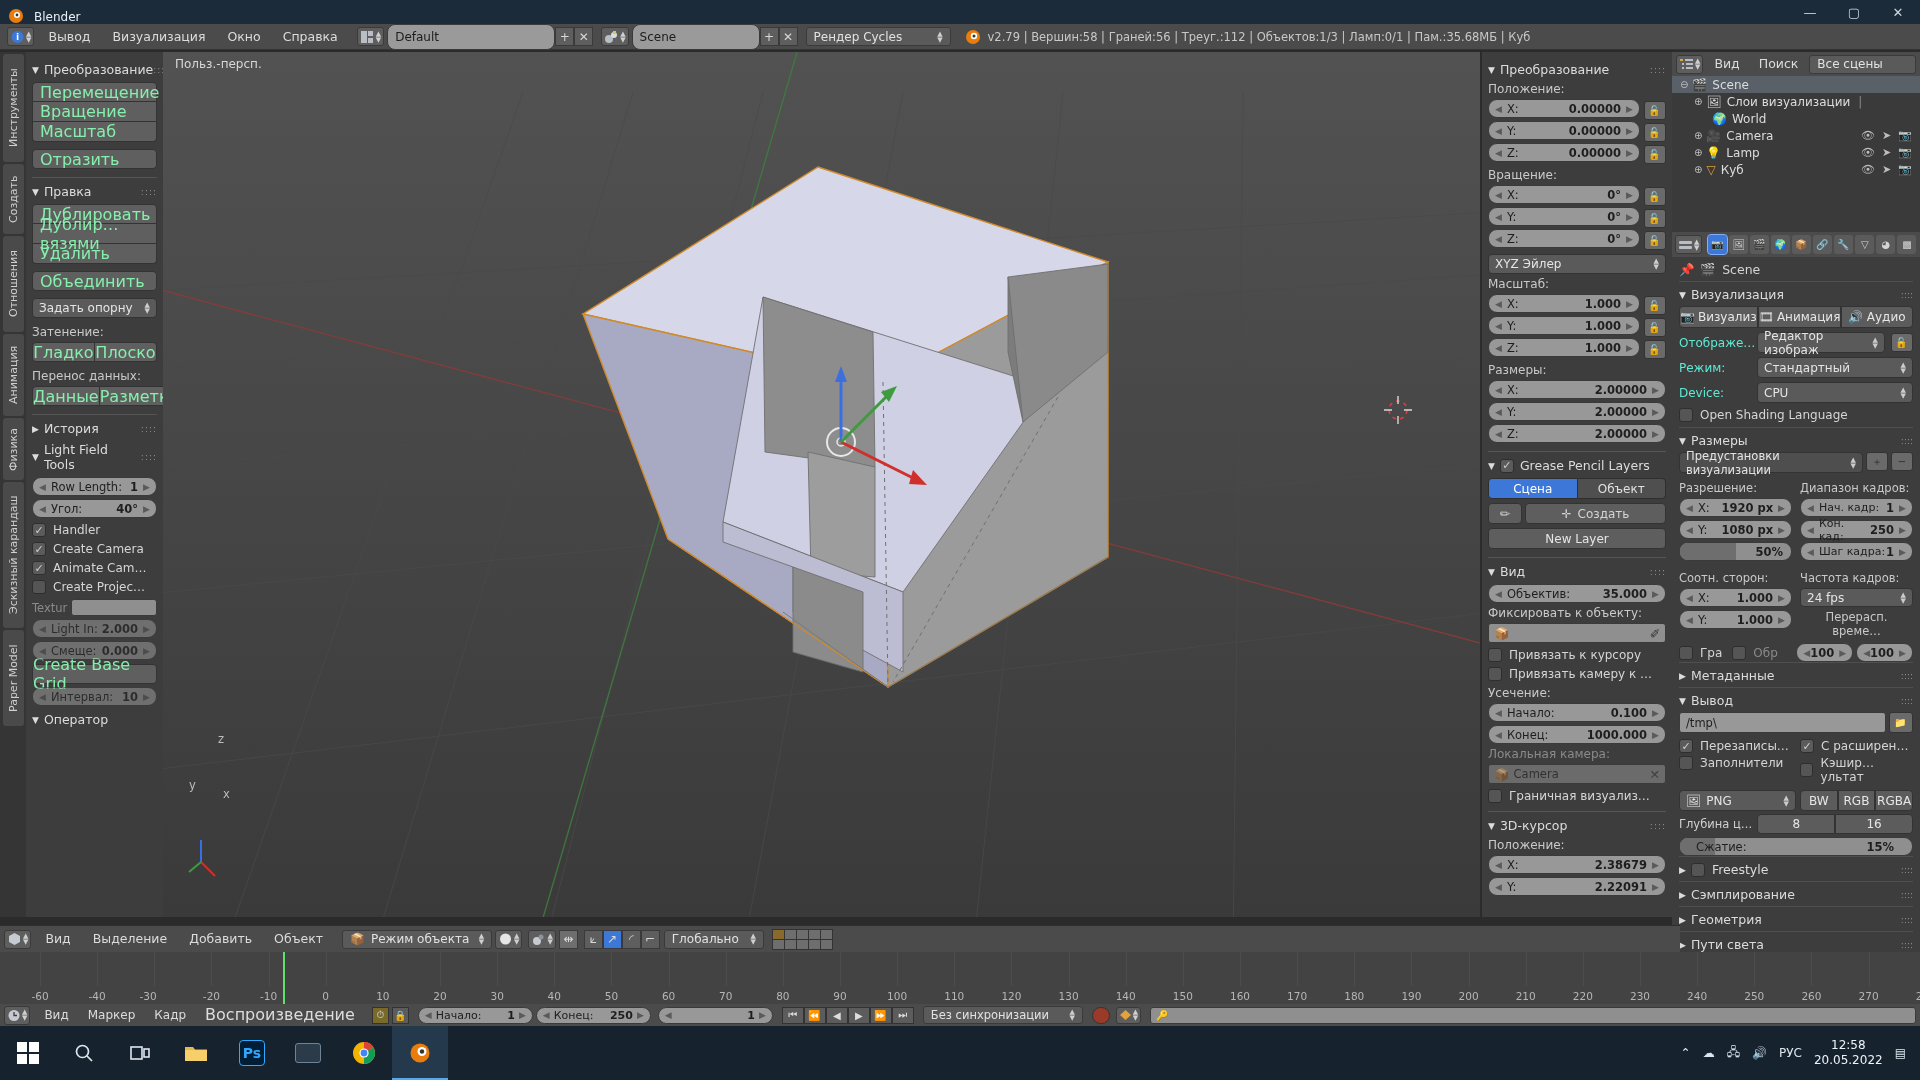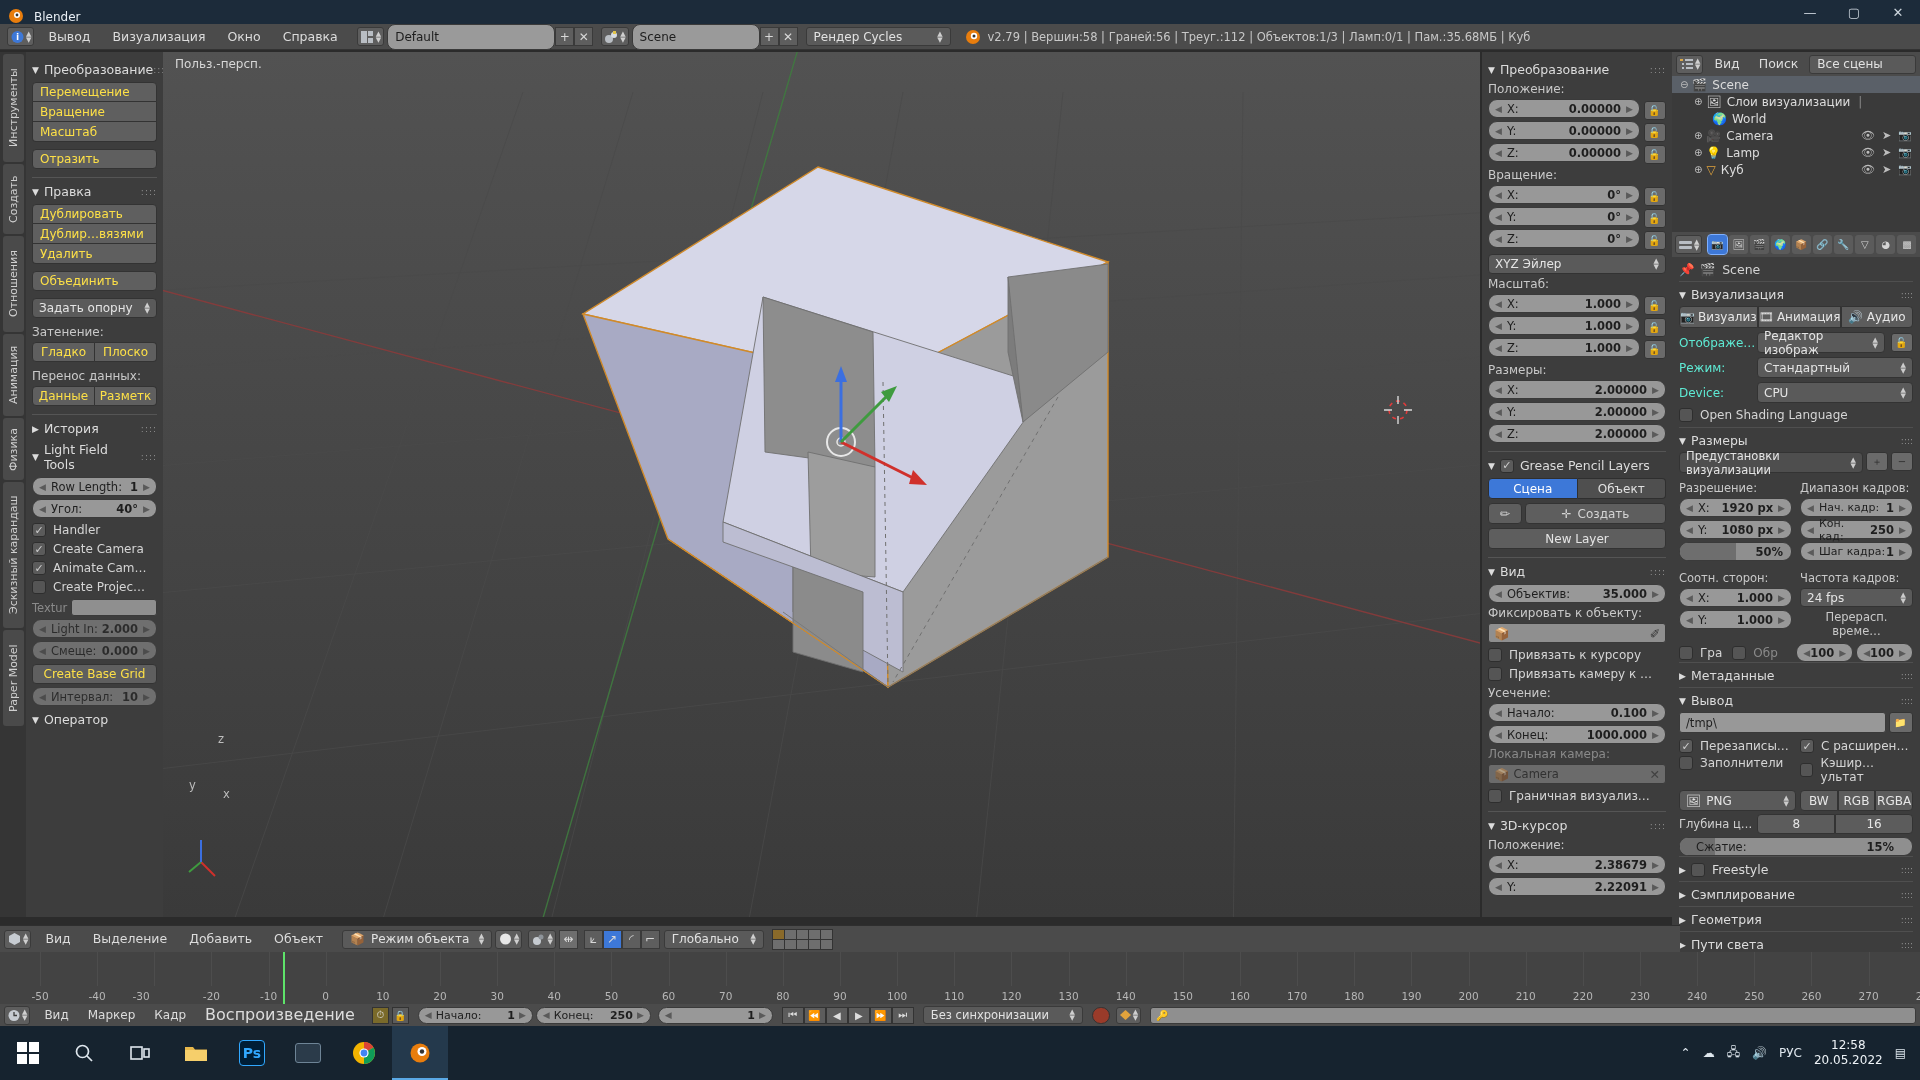--- a/index.html
+++ b/index.html
@@ -40,21 +40,21 @@
     overflow:hidden; padding:4px 6px; }
   #lefttabs{ left:0px; top:52px; width:26px; height:865px; background:#353535; }
   .vtab{ writing-mode:vertical-rl; text-orientation:mixed; transform:rotate(180deg);
     background:#4a4a4a; color:#cfcfcf; font-size:11px; padding:9px 4px; margin:2px 3px;
     border-radius:3px; text-align:center; }
 
   .panel-h{ display:flex; align-items:center; color:#dcdcdc; font-size:12.5px;
     margin:6px 0 5px 0; }
   .panel-h .tri{ margin-right:5px; font-size:9px; }
   .panel-h .dots{ margin-left:auto; color:#8d8d8d; font-size:9px; letter-spacing:1px;}
-  .btn{ background:#5f5f5f; border:1px solid #333; color:#fde047; font-size:12px;
+  .btn{ background:#5f5f5f; border:1px solid #333; color:#86efac; font-size:16px;
     height:20px; display:flex; align-items:center; padding-left:7px; }
   .btn.rt{ border-radius:4px 4px 0 0; }
   .btn.rb{ border-radius:0 0 4px 4px; }
   .btn.rr{ border-radius:4px; }
   .btn.mid{ border-top:none; }
   .grp{ margin-bottom:7px; }
   .sep{ height:1px; background:#555; margin:8px 0 4px 0; }
   .lbl{ color:#c9c9c9; font-size:12px; margin:3px 0; }
   .half{ display:flex; }
   .half .btn{ flex:1; justify-content:center; padding-left:0; }
@@ -1101,23 +1101,23 @@
         <div style="background:#6e6e6e"></div>
         <div style="background:#6e6e6e"></div>
         <div style="background:#6e6e6e"></div>
     </div>
   </div>
 
   <div class="region" id="timeline">
     <div id="tlruler">
       <div id="playhead" style="left:283px"></div>
       <div id="tlticks">
-          <div class="tk" style="left: 40px;">-50</div>
+          <div class="tk" style="left: 40px;">-60</div>
           <div class="tk" style="left: 97.1429px;">-40</div>
-          <div class="tk" style="left: 141px;">-30</div>
+          <div class="tk" style="left: 148px;">-30</div>
           <div class="tk" style="left: 211.429px;">-20</div>
           <div class="tk" style="left: 268.571px;">-10</div>
           <div class="tk" style="left: 325.714px;">0</div>
           <div class="tk" style="left: 382.857px;">10</div>
           <div class="tk" style="left: 440px;">20</div>
           <div class="tk" style="left: 497.143px;">30</div>
           <div class="tk" style="left: 554.286px;">40</div>
           <div class="tk" style="left: 611.429px;">50</div>
           <div class="tk" style="left: 668.571px;">60</div>
           <div class="tk" style="left: 725.714px;">70</div>

